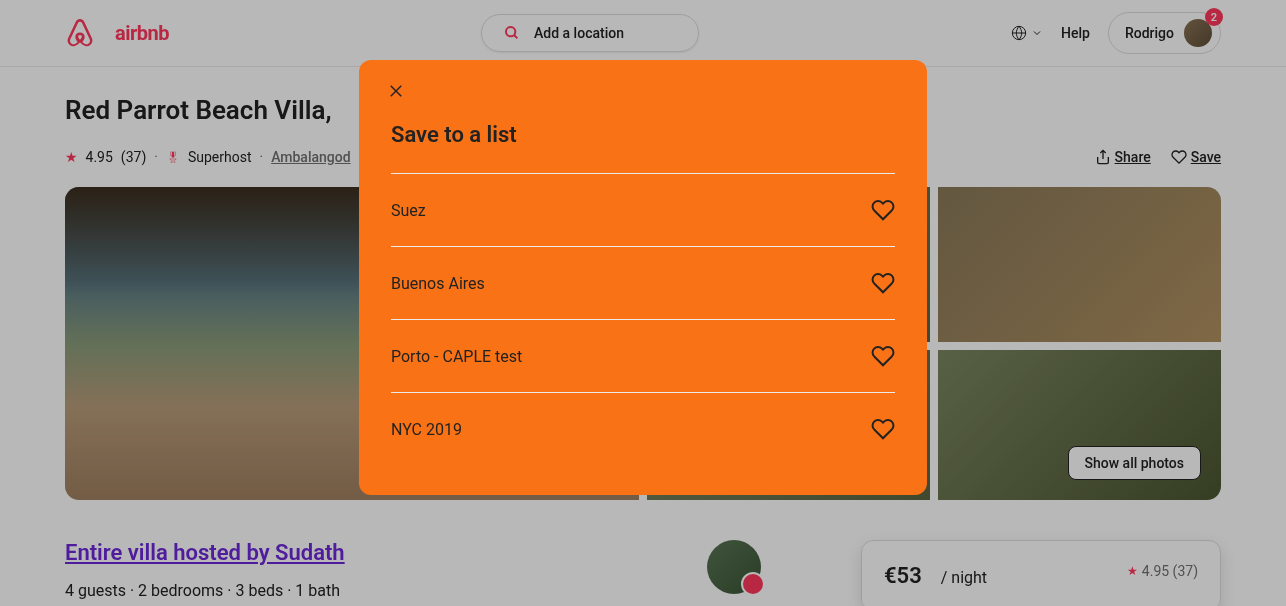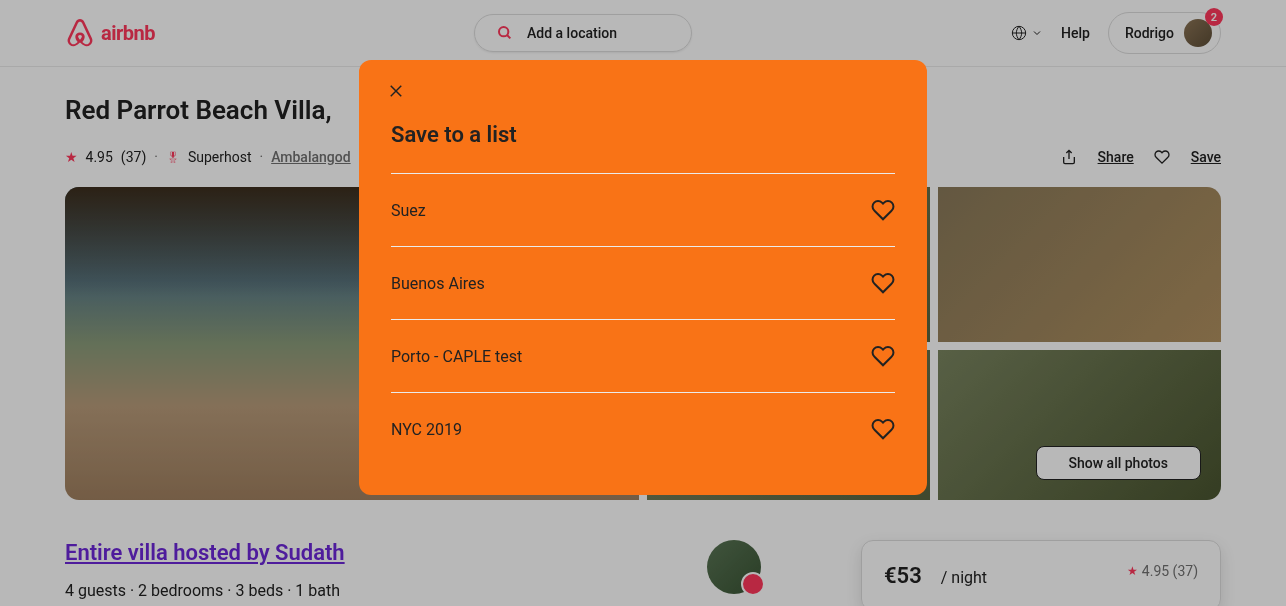--- a/index.html
+++ b/index.html
@@ -19,21 +19,21 @@
       height: 67px;
       border-bottom: 1px solid #ebebeb;
       display: flex;
       align-items: center;
       padding: 0 65px;
       justify-content: space-between;
     }
     .logo {
       display: flex;
       align-items: center;
-      gap: 6px;
+      gap: 20px;
       color: #ff385c;
     }
     .logo-text {
       color: #ff385c;
       font-weight: 700;
       font-size: 20px;
       letter-spacing: -0.5px;
     }
     .search-bar {
       border: 1px solid #dddddd;
@@ -142,21 +142,21 @@
       font-weight: 500;
     }
     .subtitle-right {
       display: flex;
       align-items: center;
       gap: 20px;
     }
     .action-btn {
       display: flex;
       align-items: center;
-      gap: 21px;
+      gap: 4px;
       font-size: 14px;
       font-weight: 500;
       text-decoration: underline;
       color: #222;
     }
     .photo-grid {
       display: grid;
       grid-template-columns: 1fr 1fr 1fr 1fr;
       grid-template-rows: 155px 150px;
       gap: 8px;
@@ -180,21 +180,21 @@
     .photo-top-right2 { background: linear-gradient(135deg, #8a7a5a, #b09060); position: relative; }
     .photo-bot-right1 { background: linear-gradient(135deg, #7a8560, #5a6540); }
     .photo-bot-right2 { background: linear-gradient(135deg, #7a8560, #4a5530); position: relative; }
     .show-photos-btn {
       position: absolute;
       bottom: 20px;
       right: 20px;
       background: #fff;
       border: 1px solid #222;
       border-radius: 8px;
-      padding: 8px 32px;
+      padding: 8px 16px;
       font-size: 14px;
       font-weight: 500;
       color: #222;
     }
     .host-row {
       display: flex;
       justify-content: space-between;
       padding-top: 40px;
     }
     .host-left {

